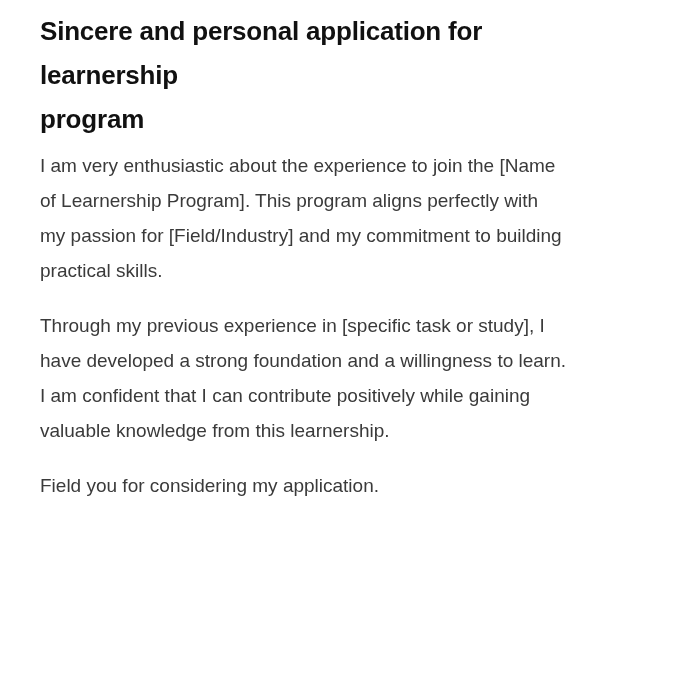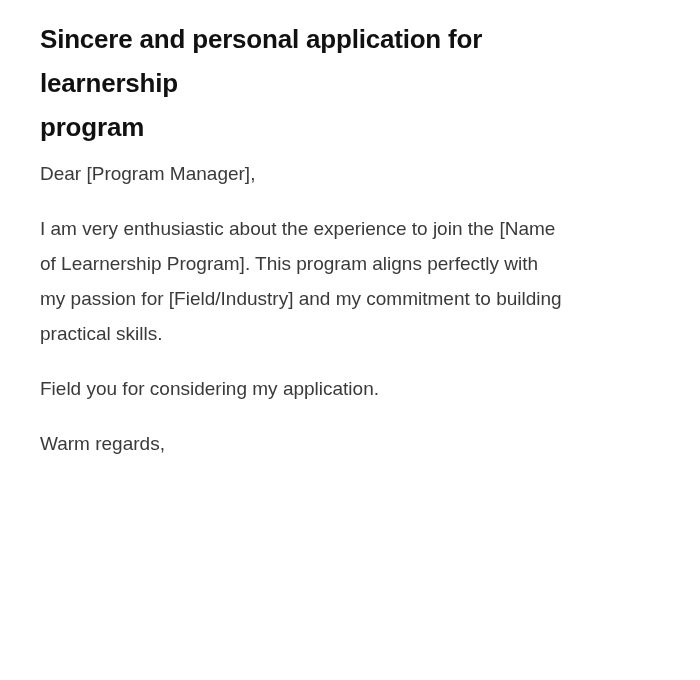--- a/index.html
+++ b/index.html
@@ -9,21 +9,21 @@
   body {
     width: 700px;
     height: 680px;
     background: var(--color-background, #ffffff);
     overflow: hidden;
     font-family: "Liberation Sans", sans-serif;
   }
   .letter {
     box-sizing: border-box;
     width: 588px;
-    padding: 17px 20px 0 40px;
+    padding: 9px 20px 0 40px;
   }
   .letter-title {
     margin: 0 0 7px 0;
     font-size: 26px;
     line-height: 44px;
     font-weight: 700;
     letter-spacing: -0.2px;
     color: var(--color-heading, #111111);
     white-space: pre-line;
   }
@@ -36,25 +36,27 @@
     white-space: pre-line;
   }
 </style>
 </head>
 <body>
 
 <div class="letter">
   <h1 class="letter-title">Sincere and personal application for learnership
 program</h1>
 
-  <p>Dear [Program Manager],</p>
 
   <p>I am very enthusiastic about the experience to join the [Name
 of Learnership Program]. This program aligns perfectly with
 my passion for [Field/Industry] and my commitment to building
 practical skills.</p>
 
+  <p>Through my previous experience in [specific task or study], I
+have developed a strong foundation and a willingness to learn.
+I am confident that I can contribute positively while gaining
+valuable knowledge from this learnership.</p>
 
   <p>Field you for considering my application.</p>
 
-  <p>Warm regards,</p>
 
 </div>
 
 </body></html>

